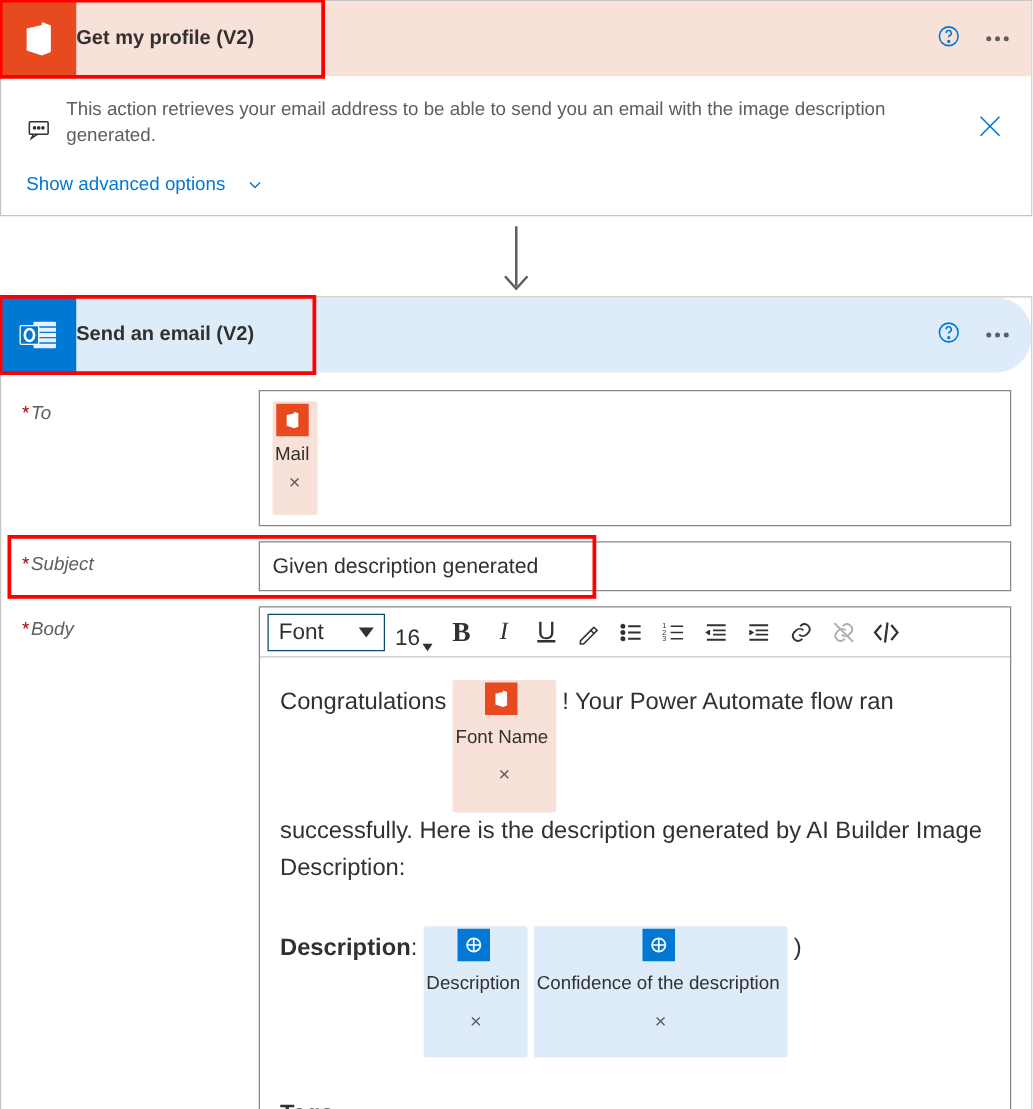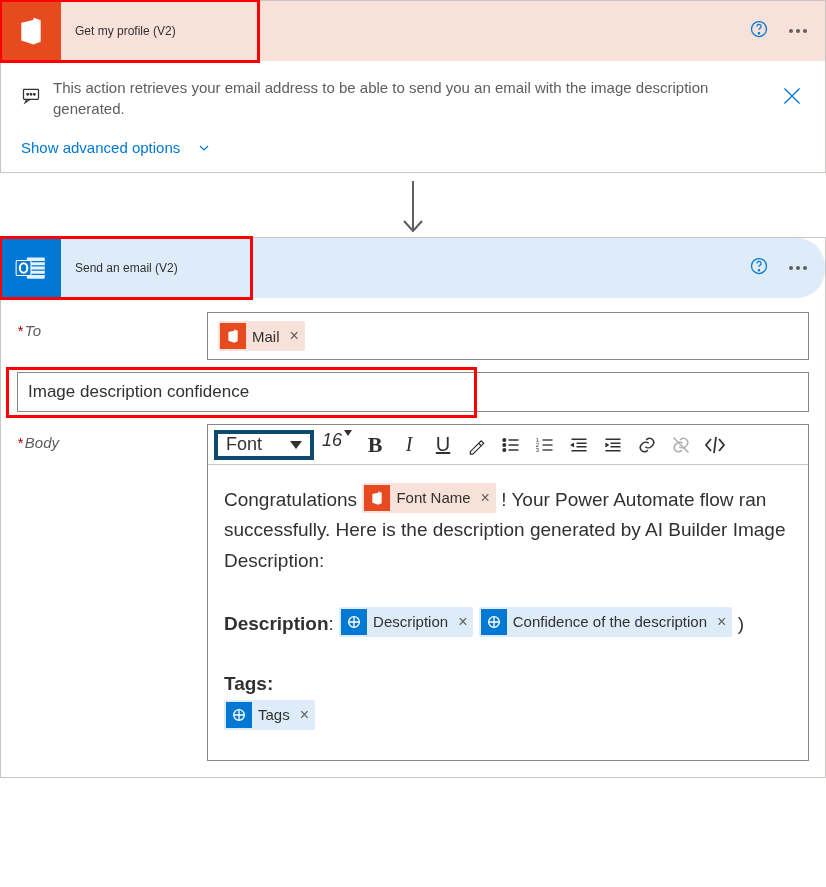--- a/index.html
+++ b/index.html
@@ -18,48 +18,48 @@
   }
   * { box-sizing: border-box; font-family: "Segoe UI", Arial, sans-serif; }
   body { margin: 0; background: #fff; color: var(--dark); width: 826px; padding-bottom: 30px; }
   .card { border: 1px solid var(--gray-light-border); background: #fff; }
   .card-header { display: flex; align-items: center; height: 60px; position: relative; }
   .hdr1 { background: var(--orange-light); }
   .hdr2 { background: var(--blue-light); border-radius: 28px; }
   .icon-tile { width: 60px; height: 60px; display:flex; align-items:center; justify-content:center; flex-shrink:0; }
   .tile-orange { background: var(--orange); }
   .tile-blue   { background: var(--blue); }
-  .hdr-title { font-size: 12px; font-weight: 400; color: var(--dark); padding-left: 14px; flex: 1; }
+  .hdr-title { font-size: 16px; font-weight: 700; color: var(--dark); flex: 1; }
   .hdr-right { display:flex; align-items:center; gap: 20px; padding-right: 18px; }
   .help-icon { color: var(--blue); cursor: pointer; }
   .menu-dots { color: var(--gray-text); cursor: pointer; letter-spacing: 2px; font-size: 18px; display:flex; gap:3px;}
   .menu-dots span{width:4px;height:4px;border-radius:50%;background:#605e5c;display:inline-block;}
-  .info-row { display:flex; padding: 16px 20px 8px 20px; gap: 12px; align-items:center; }
+  .info-row { display:flex; padding: 16px 20px 8px 20px; gap: 12px; align-items:flex-end; }
   .info-icon { flex-shrink:0; }
   .info-text { color: var(--gray-text); font-size: 15px; flex:1; line-height:1.4; }
   .close-x { color: var(--close-x); flex-shrink:0; cursor:pointer; }
   .adv-link { color: var(--link-blue); padding: 12px 20px 16px 20px; font-size: 15px; cursor:pointer; display:flex; align-items:center; gap:16px; }
   .connector-arrow { display:flex; justify-content:center; padding: 6px 0 0 0; }
   .form-body { padding: 14px 16px 0 16px; }
   .form-row { display:flex; align-items:flex-start; margin-bottom: 12px; }
   .form-label { width: 190px; padding-top: 10px; font-size: 15px; color: #605e5c; font-style: italic; }
   .form-label .ast { color: var(--asterisk); margin-right: 2px; }
   .form-field { flex:1; }
   .txt-input { width:100%; border:1px solid var(--gray-border); padding: 8px 10px; font-size: 16px; color: var(--dark); min-height:40px; display:flex; align-items:center; gap:6px; flex-wrap:wrap;}
-  .token { display:inline-flex; align-items:center; border-radius:2px; padding: 2px 6px 2px 2px; font-size:15px; gap:6px; }
+  .token { display:inline-flex; align-items:center; border-radius:2px; padding: 2px 6px 16px 2px; font-size:15px; gap:6px;flex-direction:column; }
   .tok-o { background: var(--orange-light); color: var(--dark); }
   .tok-b { background: var(--blue-light); color: var(--dark); }
   .tok-icon { width:26px; height:26px; display:flex; align-items:center; justify-content:center; }
   .tok-icon-o { background: var(--orange); }
   .tok-icon-b { background: var(--blue); }
   .tok-x { font-size:16px; color:#605e5c; cursor:pointer; padding-left:4px; }
   .editor { border:1px solid var(--gray-border); }
   .toolbar { display:flex; align-items:center; gap:4px; border-bottom:1px solid var(--gray-light-border); padding:2px 6px; height:40px; }
-  .tb-font { border:4px solid #0c4a6e; height:30px; display:flex; align-items:center; padding:0 8px; font-size:18px; gap:28px; }
-  .tb-size { height:30px; display:flex; align-items:flex-start; padding:0 4px; font-size:18px; gap:2px;font-style:italic; }
+  .tb-font { border:1px solid #0c4a6e; height:30px; display:flex; align-items:center; padding:0 8px; font-size:18px; gap:28px; }
+  .tb-size { height:30px; display:flex; align-items:flex-end; padding:0 4px; font-size:18px; gap:2px; }
   .tb-btn { width:30px; height:30px; display:flex; align-items:center; justify-content:center; color:#323130; cursor:pointer; }
   .tb-btn.muted { opacity:.4; }
   .editor-body { padding: 18px 16px 28px 16px; font-size: 19px; line-height:1.6; color: var(--dark); }
   .editor-body strong { font-weight:600; }
   .red-box { position:absolute; border:3px solid var(--red-highlight); pointer-events:none; }
   .rel { position:relative; }
   
   .svg { display:block; }
   .caret-down{display:inline-block; width:0;height:0;border-left:6px solid transparent;border-right:6px solid transparent;border-top:8px solid #323130;}
 </style>
@@ -163,23 +163,24 @@
                 </svg>
             </span>
             <span>Mail</span>
             <span class="tok-x">×</span>
           </span>
         </div>
       </div>
     </div>
 
     <div class="form-row rel">
+      <div class="form-label"><span class="ast">*</span><span>Subject</span></div>
       <div class="form-field">
         <div class="txt-input" style="font-size:17px;">
-          <span>Image description confidence</span>
+          <span>Given description generated</span>
         </div>
       </div>
       <div class="red-box" style="left:-11px;top:-5px;width:471px;height:51px;"></div>
     </div>
 
     <div class="form-row" style="margin-bottom:16px;">
       <div class="form-label"><span class="ast">*</span><span>Body</span></div>
       <div class="form-field">
         <div class="editor">
           <div class="toolbar">

